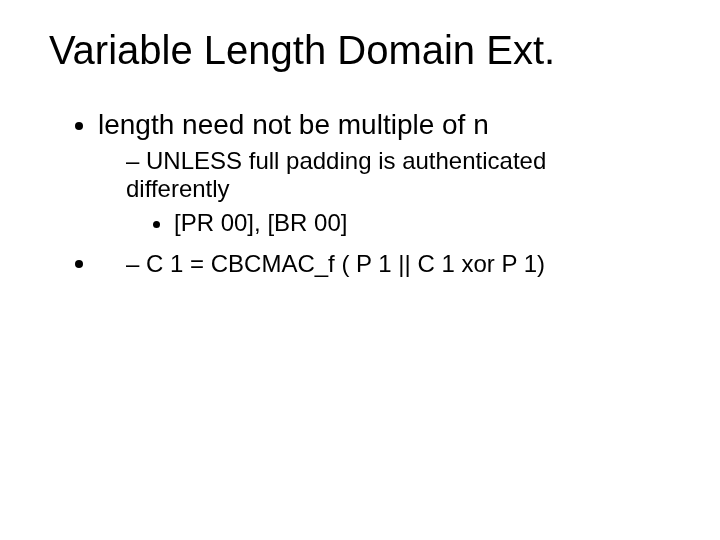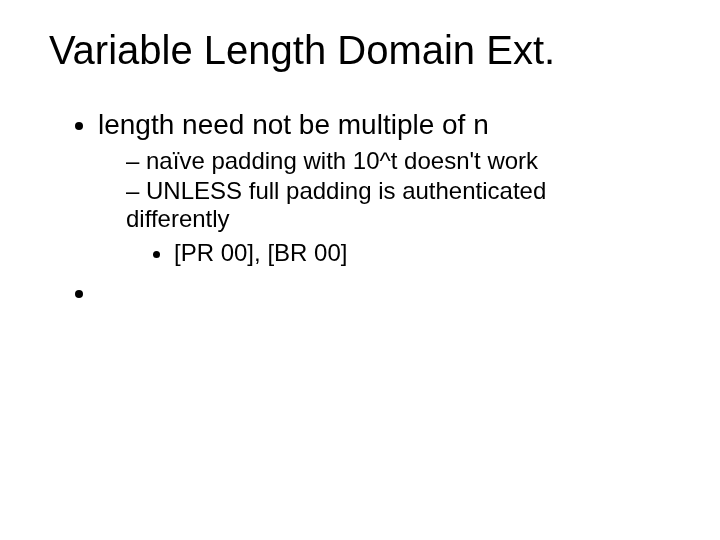--- a/index.html
+++ b/index.html
@@ -57,27 +57,27 @@
 </head>
 <body>
 
 <div class="slide">
   <h1 class="title">Variable Length Domain Ext.</h1>
 
   <ul class="level1">
     <li>
       <span>length need not be multiple of n</span>
       <ul class="level2">
-        <li><span>naïve padding with 10^t  doesn't work</span></li>
         <li>
           <span>UNLESS full padding is authenticated differently</span>
           <ul class="level3">
             <li><span>[PR 00], [BR 00]</span></li>
           </ul>
         </li>
       </ul>
     </li>
     <li>
       <ul class="level2">
+        <li><span> C 1 = CBCMAC_f ( P 1 || C 1 xor P 1)</span></li>
       </ul>
     </li>
   </ul>
 </div>
 
 </body></html>

